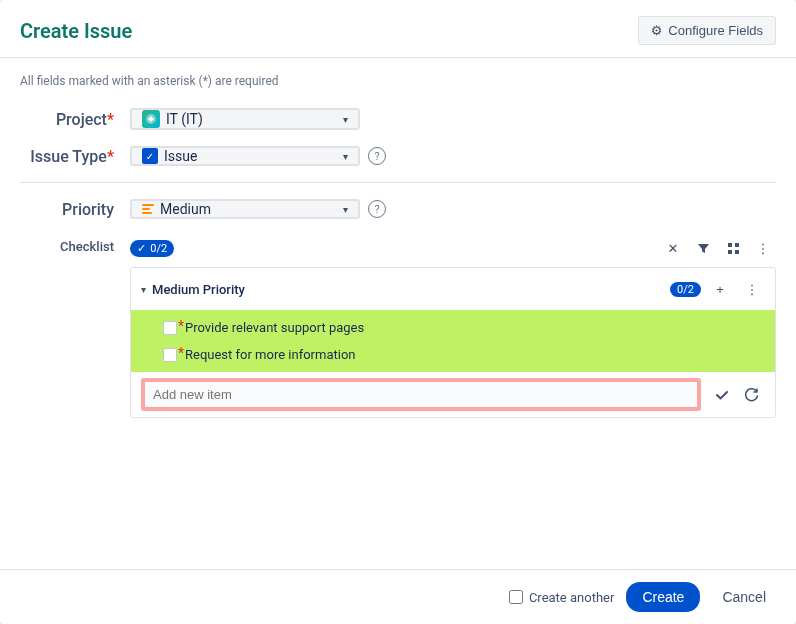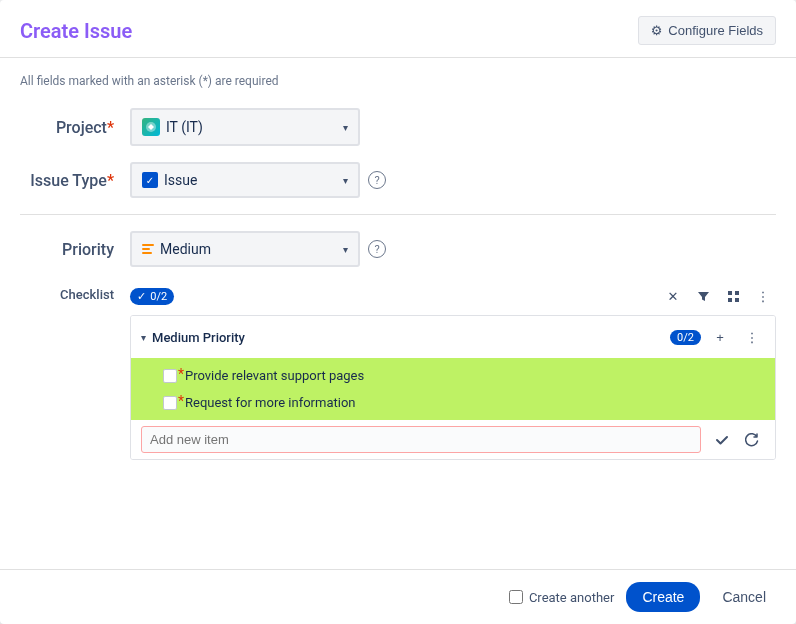--- a/index.html
+++ b/index.html
@@ -24,21 +24,21 @@
     .dialog-header {
       display: flex;
       align-items: center;
       justify-content: space-between;
       padding: 16px 20px 12px 20px;
       border-bottom: 1px solid #e0e0e0;
     }
     .dialog-title {
       font-size: 20px;
       font-weight: 600;
-      color: #8b5cf6;
+      color: #0f766e;
     }
     .configure-btn {
       display: flex;
       align-items: center;
       gap: 6px;
       padding: 6px 12px;
       border: 1px solid #dfe1e6;
       border-radius: 3px;
       background: #f4f5f7;
       color: #42526e;
@@ -75,21 +75,21 @@
     .form-control-wrap {
       display: flex;
       align-items: center;
       gap: 8px;
       flex: 1;
     }
     .select-field {
       display: flex;
       align-items: center;
       justify-content: space-between;
-      padding: 8px 10px;
+      padding: 0 10px;
       border: 2px solid #dfe1e6;
       border-radius: 3px;
       background: #f4f5f7;
       cursor: pointer;
       min-width: 230px;
       color: #172b4d;
       font-size: 14px;
     }
     .select-field .chevron { color: #42526e; font-size: 10px; margin-left: 8px; }
     .project-icon {
@@ -270,21 +270,21 @@
     .add-item-row {
       display: flex;
       align-items: center;
       padding: 6px 10px;
       gap: 8px;
       background: #fff;
     }
     .add-item-input {
       flex: 1;
       padding: 5px 8px;
-      border: 1px solid #fca5a5;
+      border: 4px solid #fca5a5;
       border-radius: 3px;
       font-size: 13px;
       color: #172b4d;
       outline: none;
       background: #fafbfc;
     }
     .add-item-icons {
       display: flex;
       gap: 4px;
     }

